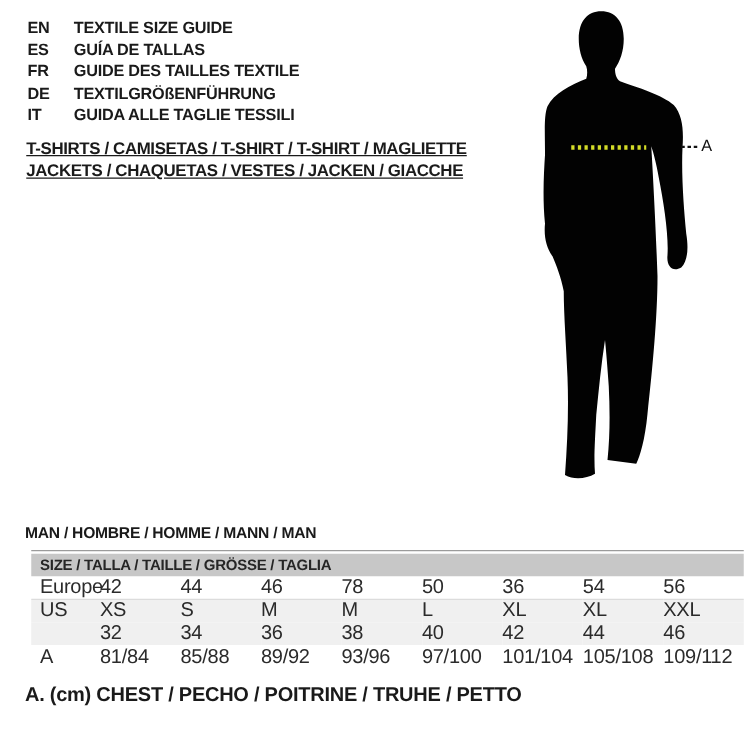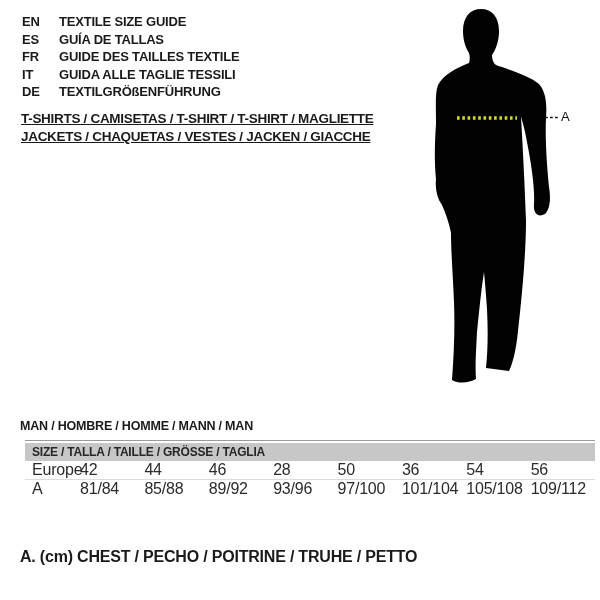--- a/index.html
+++ b/index.html
@@ -52,24 +52,24 @@
     <div class="lang-row">
       <span class="lang-code">EN</span><span>TEXTILE SIZE GUIDE</span>
     </div>
     <div class="lang-row">
       <span class="lang-code">ES</span><span>GUÍA DE TALLAS</span>
     </div>
     <div class="lang-row">
       <span class="lang-code">FR</span><span>GUIDE DES TAILLES TEXTILE</span>
     </div>
     <div class="lang-row">
-      <span class="lang-code">IT</span><span>GUIDA ALLE TAGLIE TESSILI</span>
+      <span class="lang-code">DE</span><span>TEXTILGRÖßENFÜHRUNG</span>
     </div>
     <div class="lang-row">
-      <span class="lang-code">DE</span><span>TEXTILGRÖßENFÜHRUNG</span>
+      <span class="lang-code">IT</span><span>GUIDA ALLE TAGLIE TESSILI</span>
     </div>
   </div>
 
   <div class="cats">
     <div>T-SHIRTS / CAMISETAS / T-SHIRT / T-SHIRT / MAGLIETTE</div>
     <div>JACKETS / CHAQUETAS / VESTES / JACKEN / GIACCHE</div>
   </div>
 
   <div class="figure">
     <svg width="600" height="400" viewBox="0 0 600 400">
@@ -127,25 +127,47 @@
           <col>
           <col>
           <col>
       </colgroup>
       <tbody>
         <tr class="r0">
           <td class="lbl">Europe</td>
           <td>42</td>
           <td>44</td>
           <td>46</td>
-          <td>28</td>
+          <td>78</td>
           <td>50</td>
           <td>36</td>
           <td>54</td>
           <td>56</td>
+        </tr>
+        <tr class="r1">
+          <td class="lbl">US</td>
+          <td>XS</td>
+          <td>S</td>
+          <td>M</td>
+          <td>M</td>
+          <td>L</td>
+          <td>XL</td>
+          <td>XL</td>
+          <td>XXL</td>
+        </tr>
+        <tr class="r2">
+          <td class="lbl"></td>
+          <td>32</td>
+          <td>34</td>
+          <td>36</td>
+          <td>38</td>
+          <td>40</td>
+          <td>42</td>
+          <td>44</td>
+          <td>46</td>
         </tr>
         <tr class="r3">
           <td class="lbl">A</td>
           <td>81/84</td>
           <td>85/88</td>
           <td>89/92</td>
           <td>93/96</td>
           <td>97/100</td>
           <td>101/104</td>
           <td>105/108</td>

